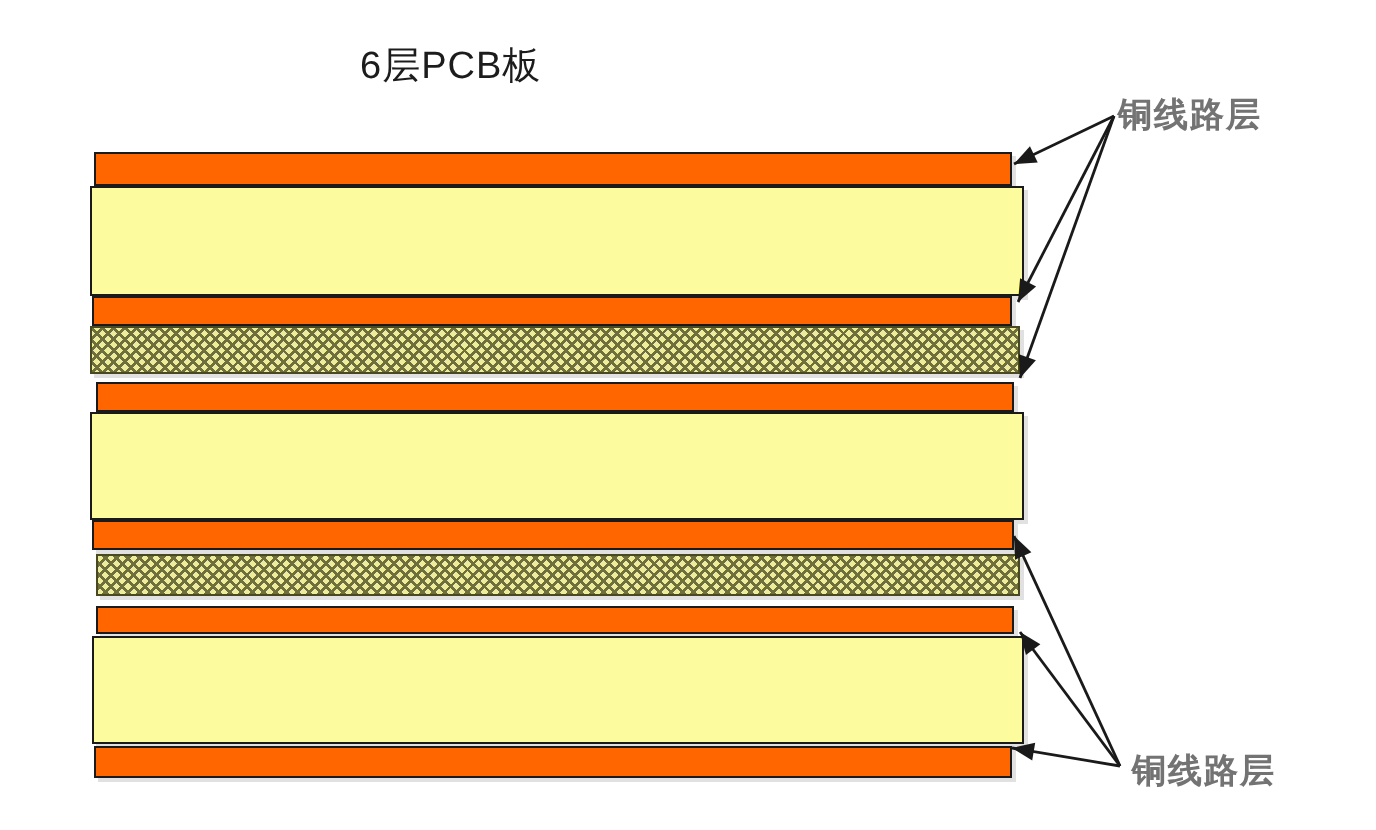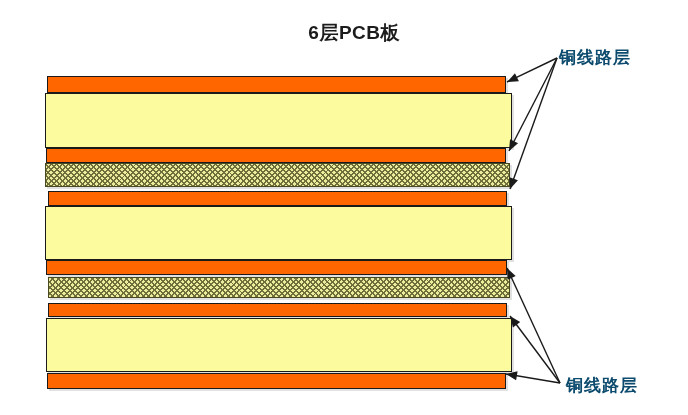--- a/index.html
+++ b/index.html
@@ -6,22 +6,22 @@
   body {
     width: 688px; height: 415px;
     background: #ffffff;
     font-family: "Liberation Sans", "DejaVu Sans", sans-serif;
     position: relative; overflow: hidden;
   }
   .canvas { position: absolute; left: 0; top: 0; width: 688px; height: 415px; }
 
   .page-title {
     position: absolute; left: 180px; top: 20px; width: 220px;
-    text-align: right;
-    font-size: 19px; font-weight: bold; color: #1c1c1c;
+    text-align: left;
+    font-size: 19px; font-weight: normal; color: #1c1c1c;
     letter-spacing: 0.5px;
   }
 
   .stack { position: absolute; }
 
   .layer {
     position: absolute; box-sizing: border-box;
     border: 1.5px solid var(--outline, #1a1a1a);
     box-shadow: 2px 2px 0 rgba(170,170,170,0.35);
   }
@@ -30,21 +30,21 @@
   .layer.prepreg {
     background-color: var(--prepreg-bg, #ecec9c);
     background-image:
       repeating-linear-gradient(45deg,  rgba(0,0,0,0) 0 2.6px, var(--prepreg-line, #6f6f3b) 2.6px 4px),
       repeating-linear-gradient(-45deg, rgba(0,0,0,0) 0 2.6px, var(--prepreg-line, #6f6f3b) 2.6px 4px);
     border-color: #4a4a22;
   }
 
   .callout-label {
     position: absolute;
-    font-size: 17px; font-weight: bold; color: #0c4a6e;
+    font-size: 17px; font-weight: bold; color: #737373;
     letter-spacing: 1px; white-space: nowrap;
   }
 
   svg.arrows { position: absolute; left: 0; top: 0; width: 688px; height: 415px; pointer-events: none; }
   svg.arrows line { stroke: var(--arrow, #1a1a1a); stroke-width: 1.4; }
   svg.arrows .head { fill: var(--arrow, #1a1a1a); }
 </style>
 </head>
 <body style="--copper: #ff6600; --core: #fcfc9e; --prepreg-bg: #ecec9c; --prepreg-line: #6f6f3b; --outline: #1a1a1a; --arrow: #1a1a1a; background: rgb(255, 255, 255);">
 

